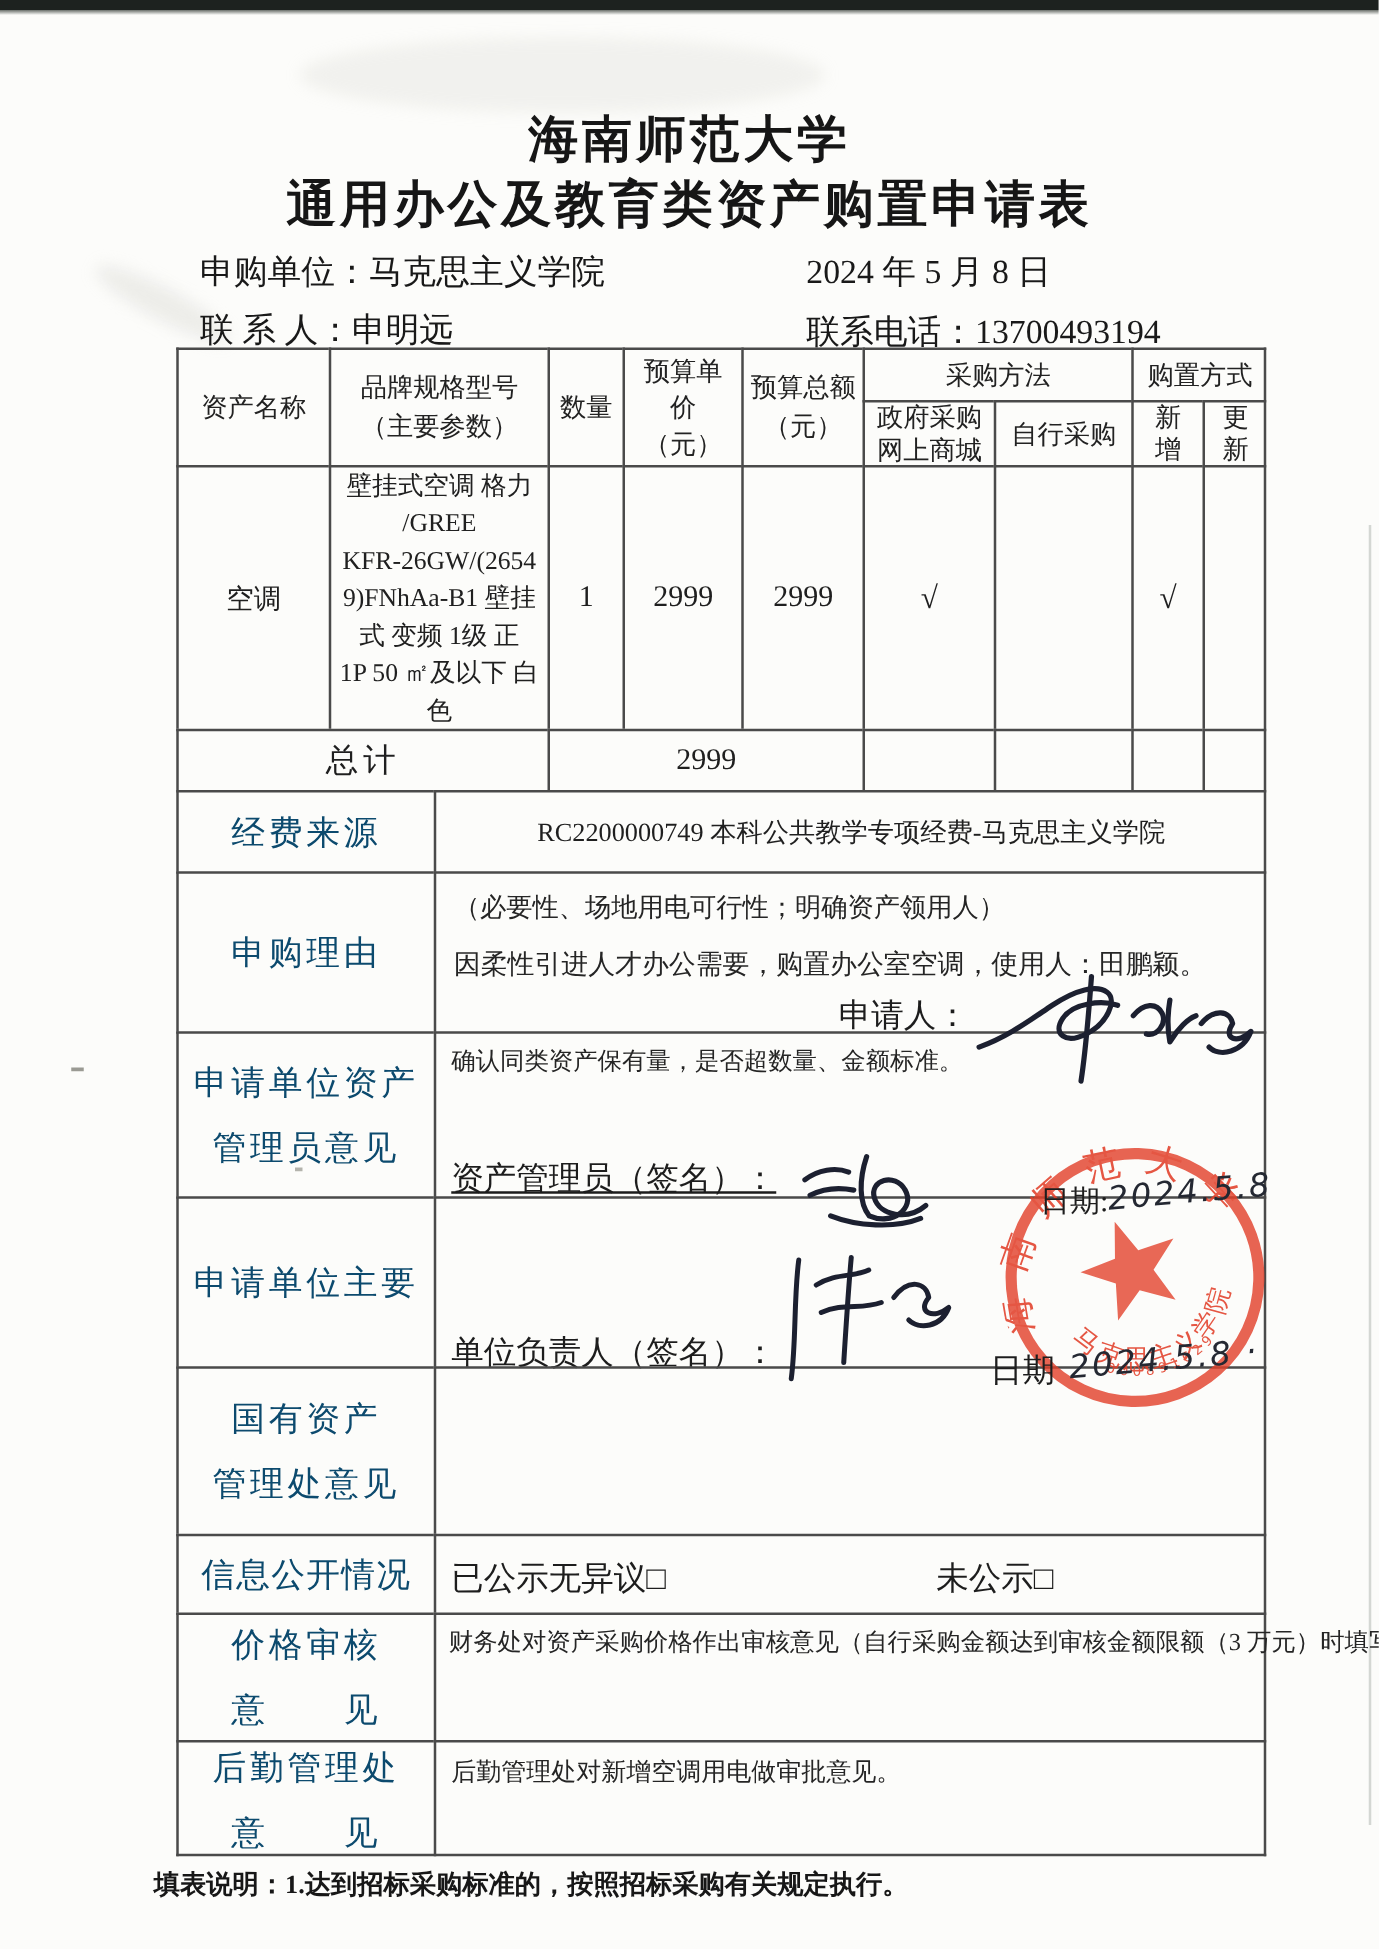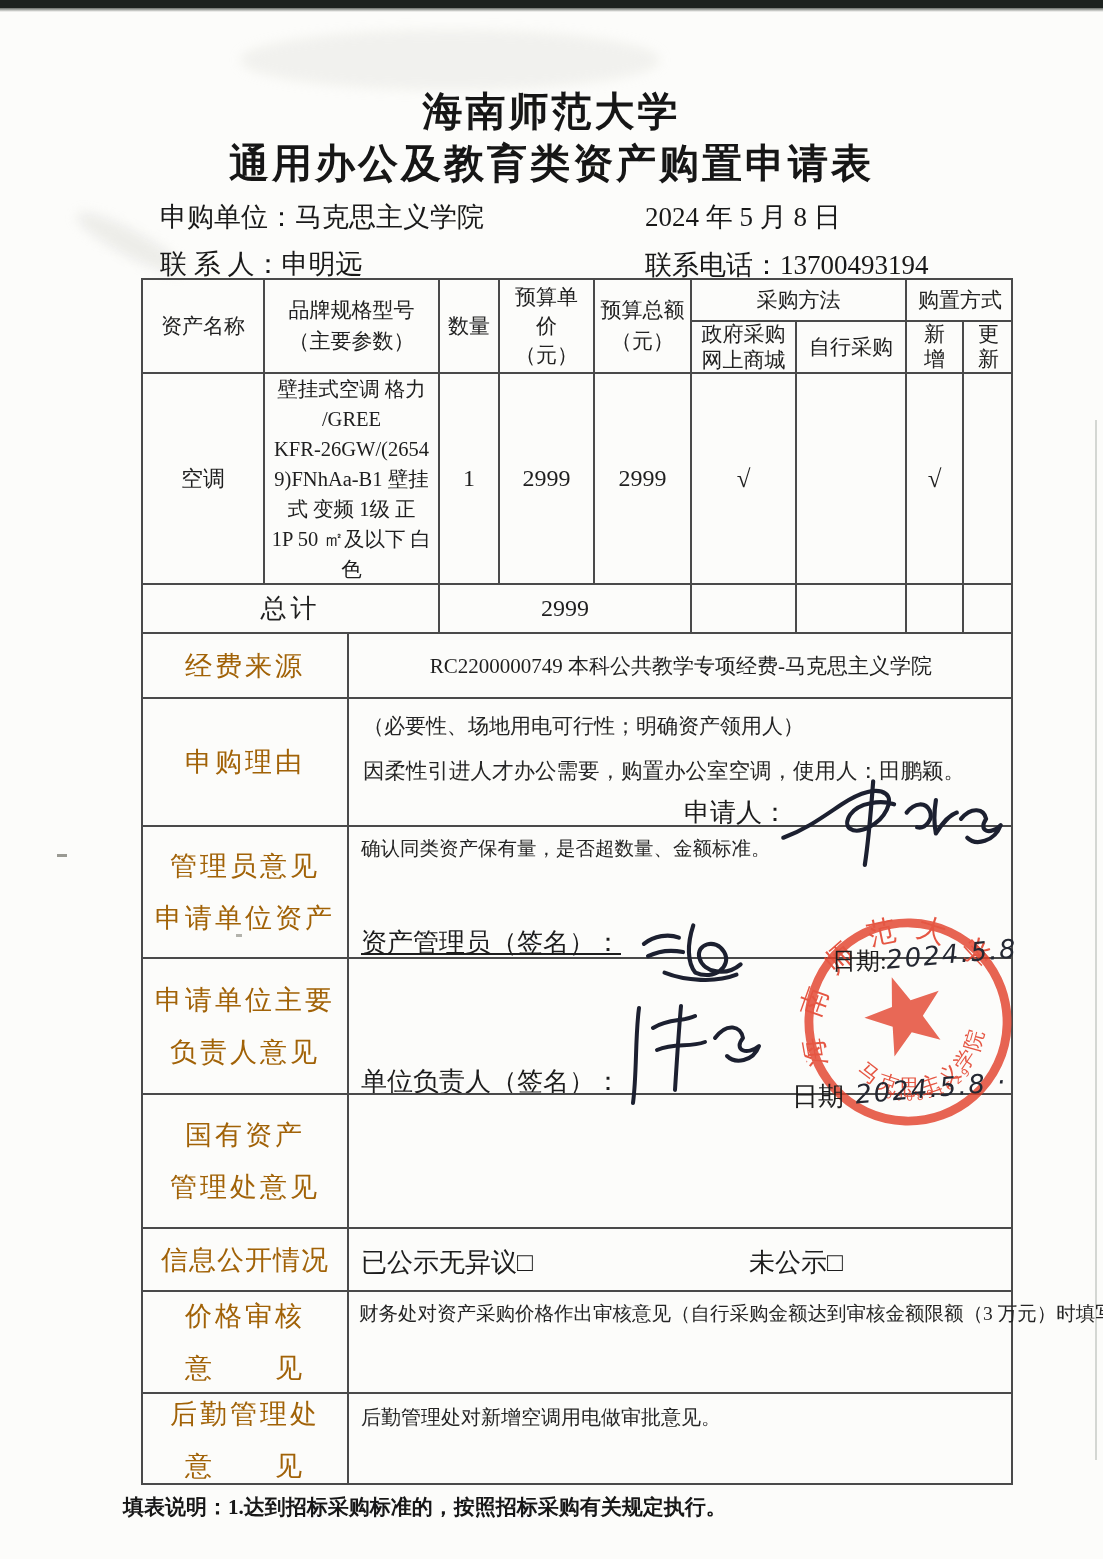--- a/index.html
+++ b/index.html
@@ -17,21 +17,21 @@
   .smudge{border-radius:50%;filter:blur(6px);}
   
   .title{left:0;top:0;width:1103px;text-align:center;font-family:"DejaVu Sans","Liberation Sans",sans-serif;font-weight:bold;font-size:40px;letter-spacing:3px;color:#161616;}
   .infotext{font-size:27px;color:#191919;white-space:nowrap;}
   
   .touter{left:141px;top:278px;width:872px;height:1207px;border-right:2px solid #4a4a4a;border-bottom:2px solid #4a4a4a;box-sizing:border-box;}
   .cell{position:absolute;border-left:2px solid #4a4a4a;border-top:2px solid #4a4a4a;box-sizing:border-box;
         display:flex;flex-direction:column;align-items:center;justify-content:center;text-align:center;}
   .cell .ln{display:block;}
   .hfont{font-size:21px;line-height:31px;color:#222;}
-  .lbl{font-size:27px;letter-spacing:3px;line-height:52px;color:#a16207;}
+  .lbl{font-size:27px;letter-spacing:3px;line-height:52px;color:#0c4a6e;}
   .num{font-size:24px;}
   .check{font-size:25px;}
   .spec{font-size:20.5px;line-height:30px;color:#202020;}
   .hint{font-size:19.5px;color:#252525;white-space:nowrap;}
   .signlabel{font-size:26px;color:#1d1d1d;white-space:nowrap;}
   .hand{font-family:"DejaVu Sans","Liberation Sans",sans-serif;font-style:italic;color:#242832;font-size:26px;letter-spacing:2px;transform:rotate(-5deg);white-space:nowrap;}
   .sig{stroke:#1c2030;stroke-width:4;fill:none;stroke-linecap:round;stroke-linejoin:round;}
   .footer{font-size:21px;font-weight:bold;color:#171717;white-space:nowrap;}
   .stampwrap{left:799px;top:913px;width:218px;height:218px;transform:rotate(-20deg);opacity:.88;z-index:5;}
   .overhand{z-index:6;}
@@ -123,50 +123,49 @@
 <div class="cell" style="left:905px;top:583px;width:57px;height:49px;"></div>
 <div class="cell" style="left:962px;top:583px;width:51px;height:49px;"></div>
 
 <div class="cell lbl" style="left:141px;top:632px;width:206px;height:65px;">经费来源</div>
 <div class="cell" style="left:347px;top:632px;width:666px;height:65px;font-size:21px;">RC2200000749 本科公共教学专项经费-马克思主义学院</div>
 
 <div class="cell lbl" style="left:141px;top:697px;width:206px;height:128px;">申购理由</div>
 <div class="cell" style="left:347px;top:697px;width:666px;height:128px;justify-content:flex-start;align-items:flex-start;">
   <span class="hint" style="position:absolute;left:14px;top:13px;font-size:21px;">（必要性、场地用电可行性；明确资产领用人）</span>
   <span class="hint" style="position:absolute;left:14px;top:57px;font-size:21.5px;">因柔性引进人才办公需要，购置办公室空调，使用人：田鹏颖。</span>
-  <span class="signlabel" style="position:absolute;left:322px;top:96px;margin-left:13px;">申请人：</span>
+  <span class="signlabel" style="position:absolute;left:322px;top:96px;">申请人：</span>
   <svg class="abs" style="left:428px;top:78px;width:230px;height:90px;overflow:visible;z-index:6;" viewBox="0 0 220 86">
     <path class="sig" d="M6,58 C28,50 44,38 62,26 C80,14 96,10 104,16 C112,22 104,40 88,48 C72,56 62,48 70,36 C78,24 100,22 112,26"></path>
     <path class="sig" d="M92,4 C90,30 88,58 84,84"></path>
     <path class="sig" d="M124,34 C132,24 142,24 146,32 C150,40 142,50 134,48"></path>
     <path class="sig" d="M152,22 C150,34 150,44 152,54 C158,44 166,36 172,34"></path>
     <path class="sig" d="M176,40 C186,28 198,30 200,40 C192,52 204,56 214,46 C208,62 190,66 182,58"></path>
   </svg>
 </div>
 
 <div class="cell lbl" style="left:141px;top:825px;width:206px;height:132px;">
+    <span class="ln">申请单位资产</span>
     <span class="ln">管理员意见</span>
-    <span class="ln">申请单位资产</span>
   </div>
 <div class="cell" style="left:347px;top:825px;width:666px;height:132px;padding-left:24px;">
   <span class="hint" style="position:absolute;left:12px;top:8px;">确认同类资产保有量，是否超数量、金额标准。</span>
   <span class="signlabel" style="position:absolute;left:12px;top:98px;text-decoration:underline;">资产管理员（签名）：</span>
   <svg class="abs" style="left:284px;top:86px;width:135px;height:72px;overflow:visible;z-index:6;" viewBox="0 0 130 70">
     <path class="sig" d="M10,30 C20,22 34,20 44,24"></path>
     <path class="sig" d="M14,42 C26,36 38,36 48,38"></path>
     <path class="sig" d="M58,12 C52,30 52,48 60,58 C78,66 96,52 88,38 C80,24 60,30 64,44 C68,58 90,62 104,50"></path>
     <path class="sig" d="M30,58 C50,66 80,68 100,60"></path>
   </svg>
   <span class="signlabel overhand" style="position:absolute;left:483px;top:118px;font-size:24px;">日期:</span>
   <span class="hand overhand" style="position:absolute;left:537px;top:112px;">2024.5.8</span>
 </div>
 
 <div class="cell lbl" style="left:141px;top:957px;width:206px;height:136px;">
     <span class="ln">申请单位主要</span>
-    <span class="ln">负责人意见</span>
   </div>
 <div class="cell" style="left:347px;top:957px;width:666px;height:136px;">
   <span class="signlabel" style="position:absolute;left:12px;top:105px;">单位负责人（签名）：</span>
   <svg class="abs" style="left:268px;top:38px;width:170px;height:112px;overflow:visible;z-index:6;" viewBox="0 0 170 110">
     <path class="sig" d="M22,10 C18,40 20,75 16,105"></path>
     <path class="sig" d="M36,30 C52,20 66,24 78,18"></path>
     <path class="sig" d="M40,52 C58,44 72,50 88,44"></path>
     <path class="sig" d="M64,8 C62,30 60,60 58,92"></path>
     <path class="sig" d="M98,40 C110,24 124,28 126,40 C116,52 130,58 142,48 C136,64 118,66 110,58"></path>
   </svg>

